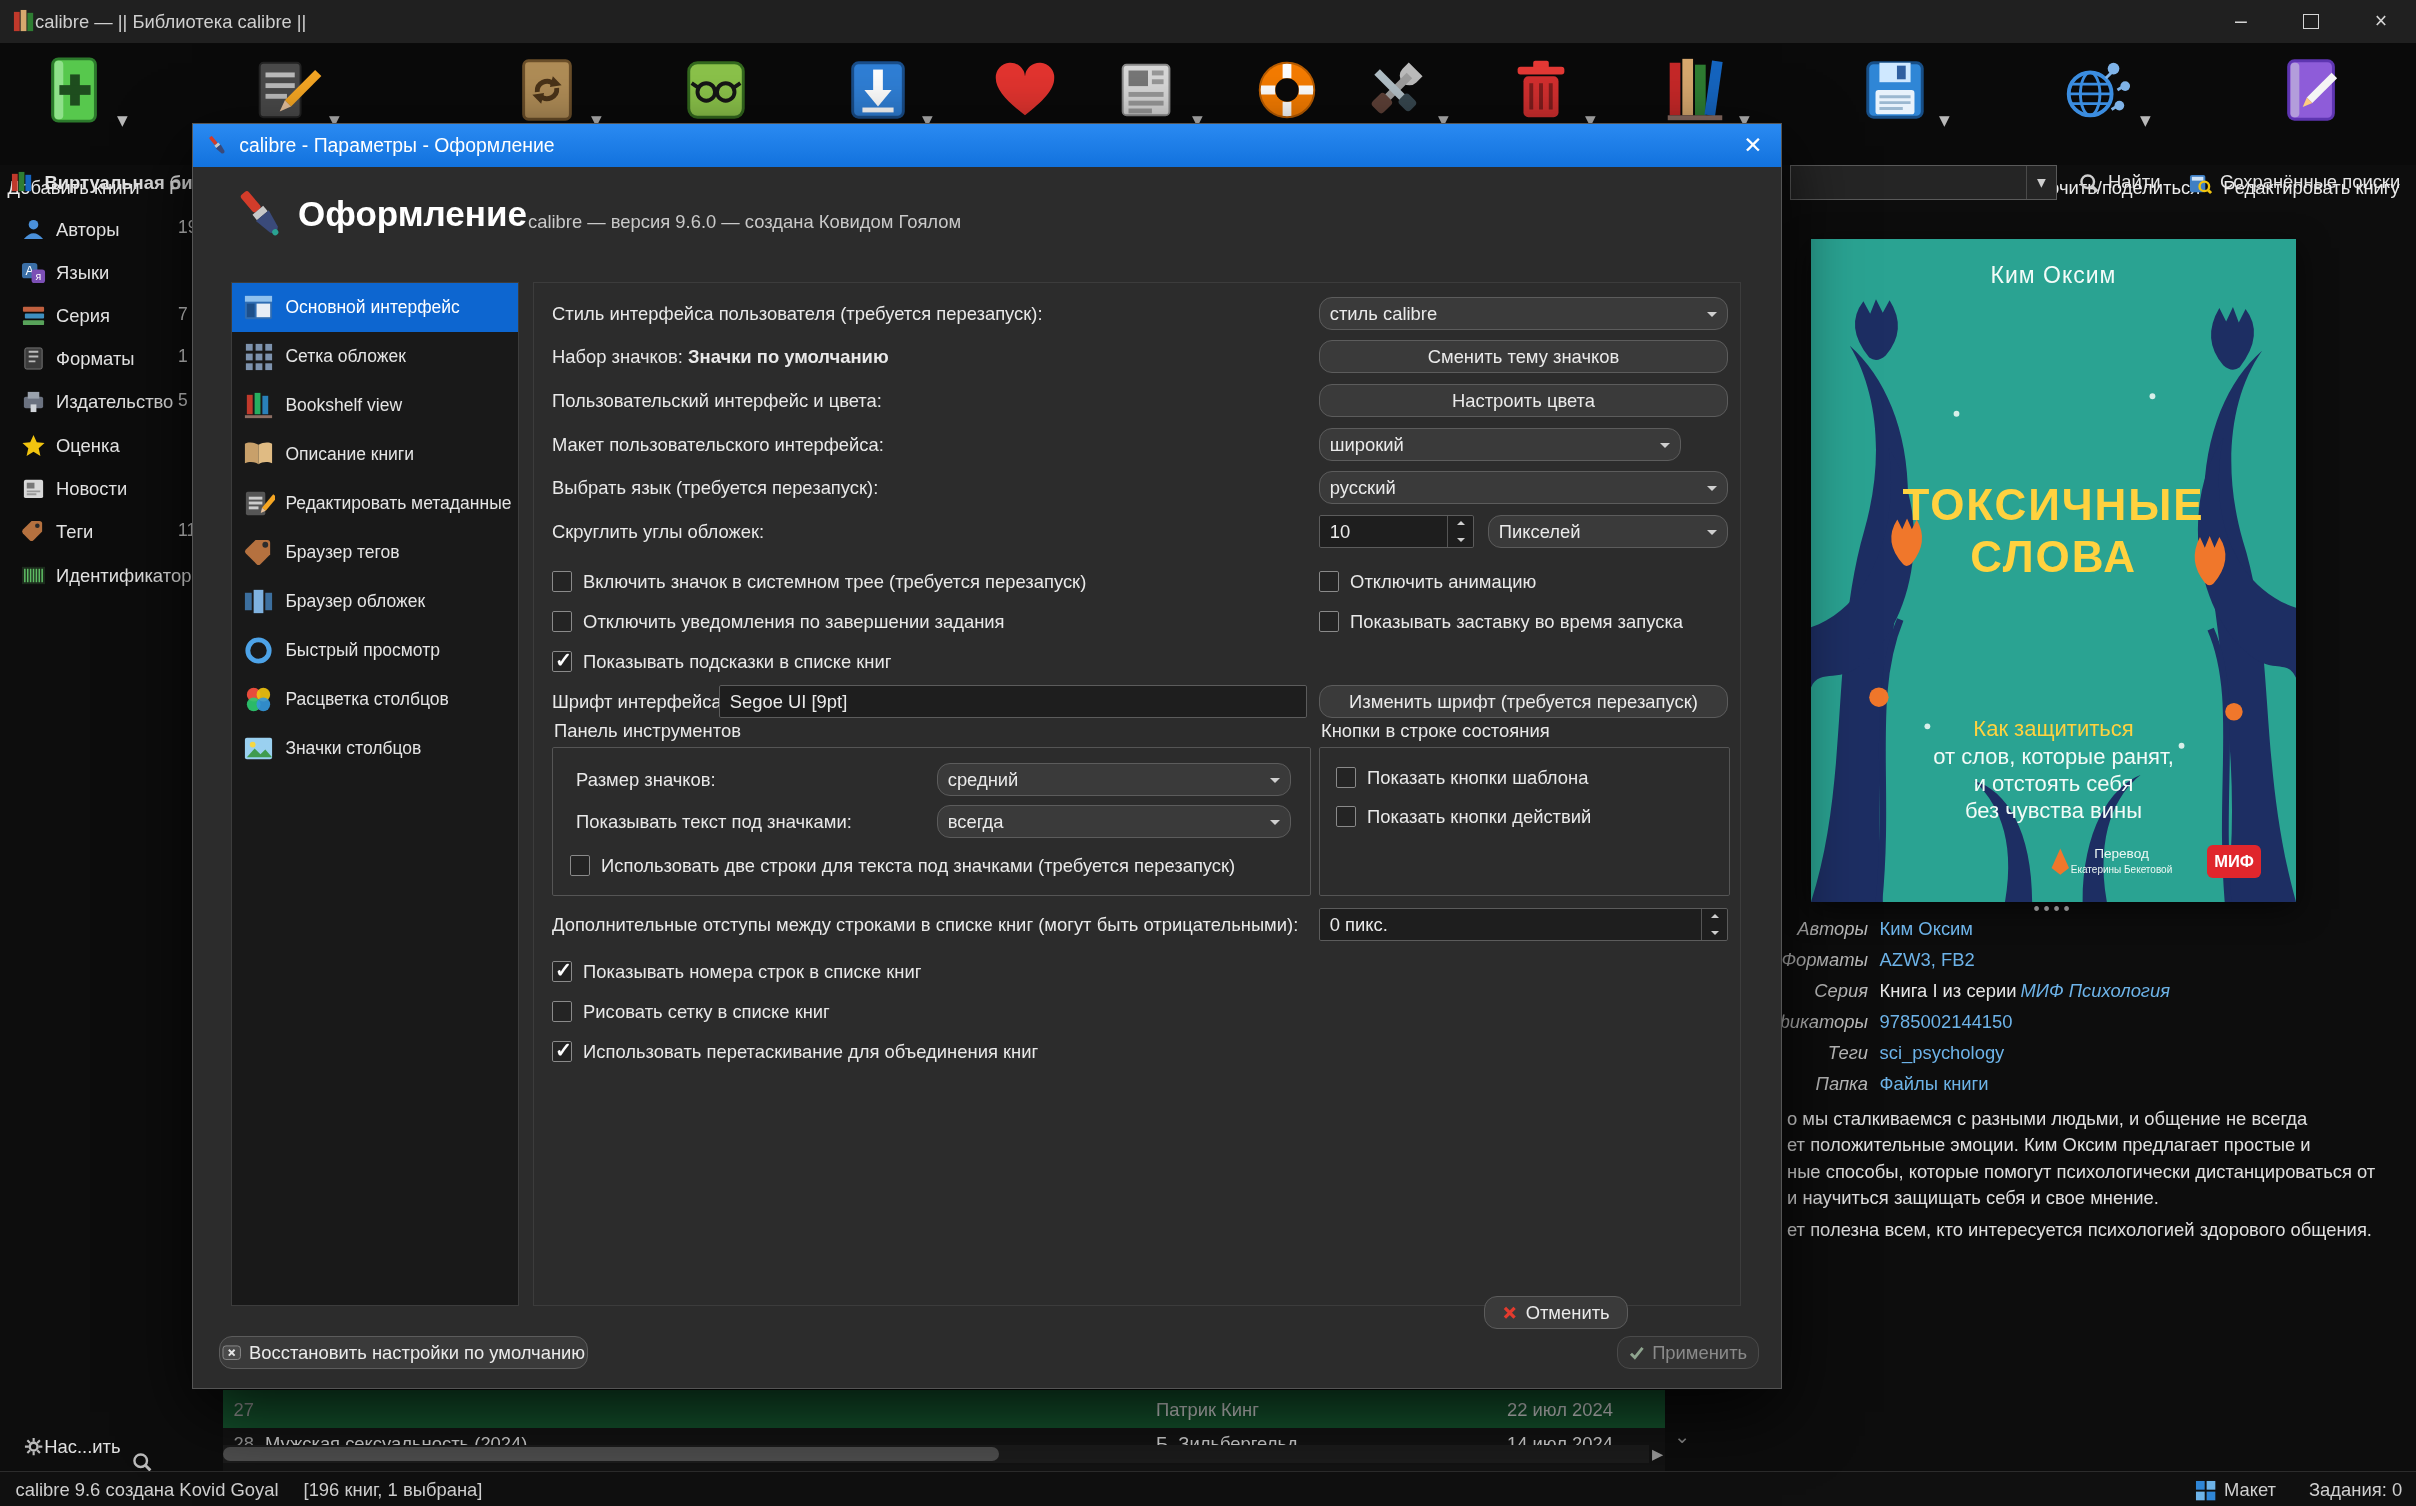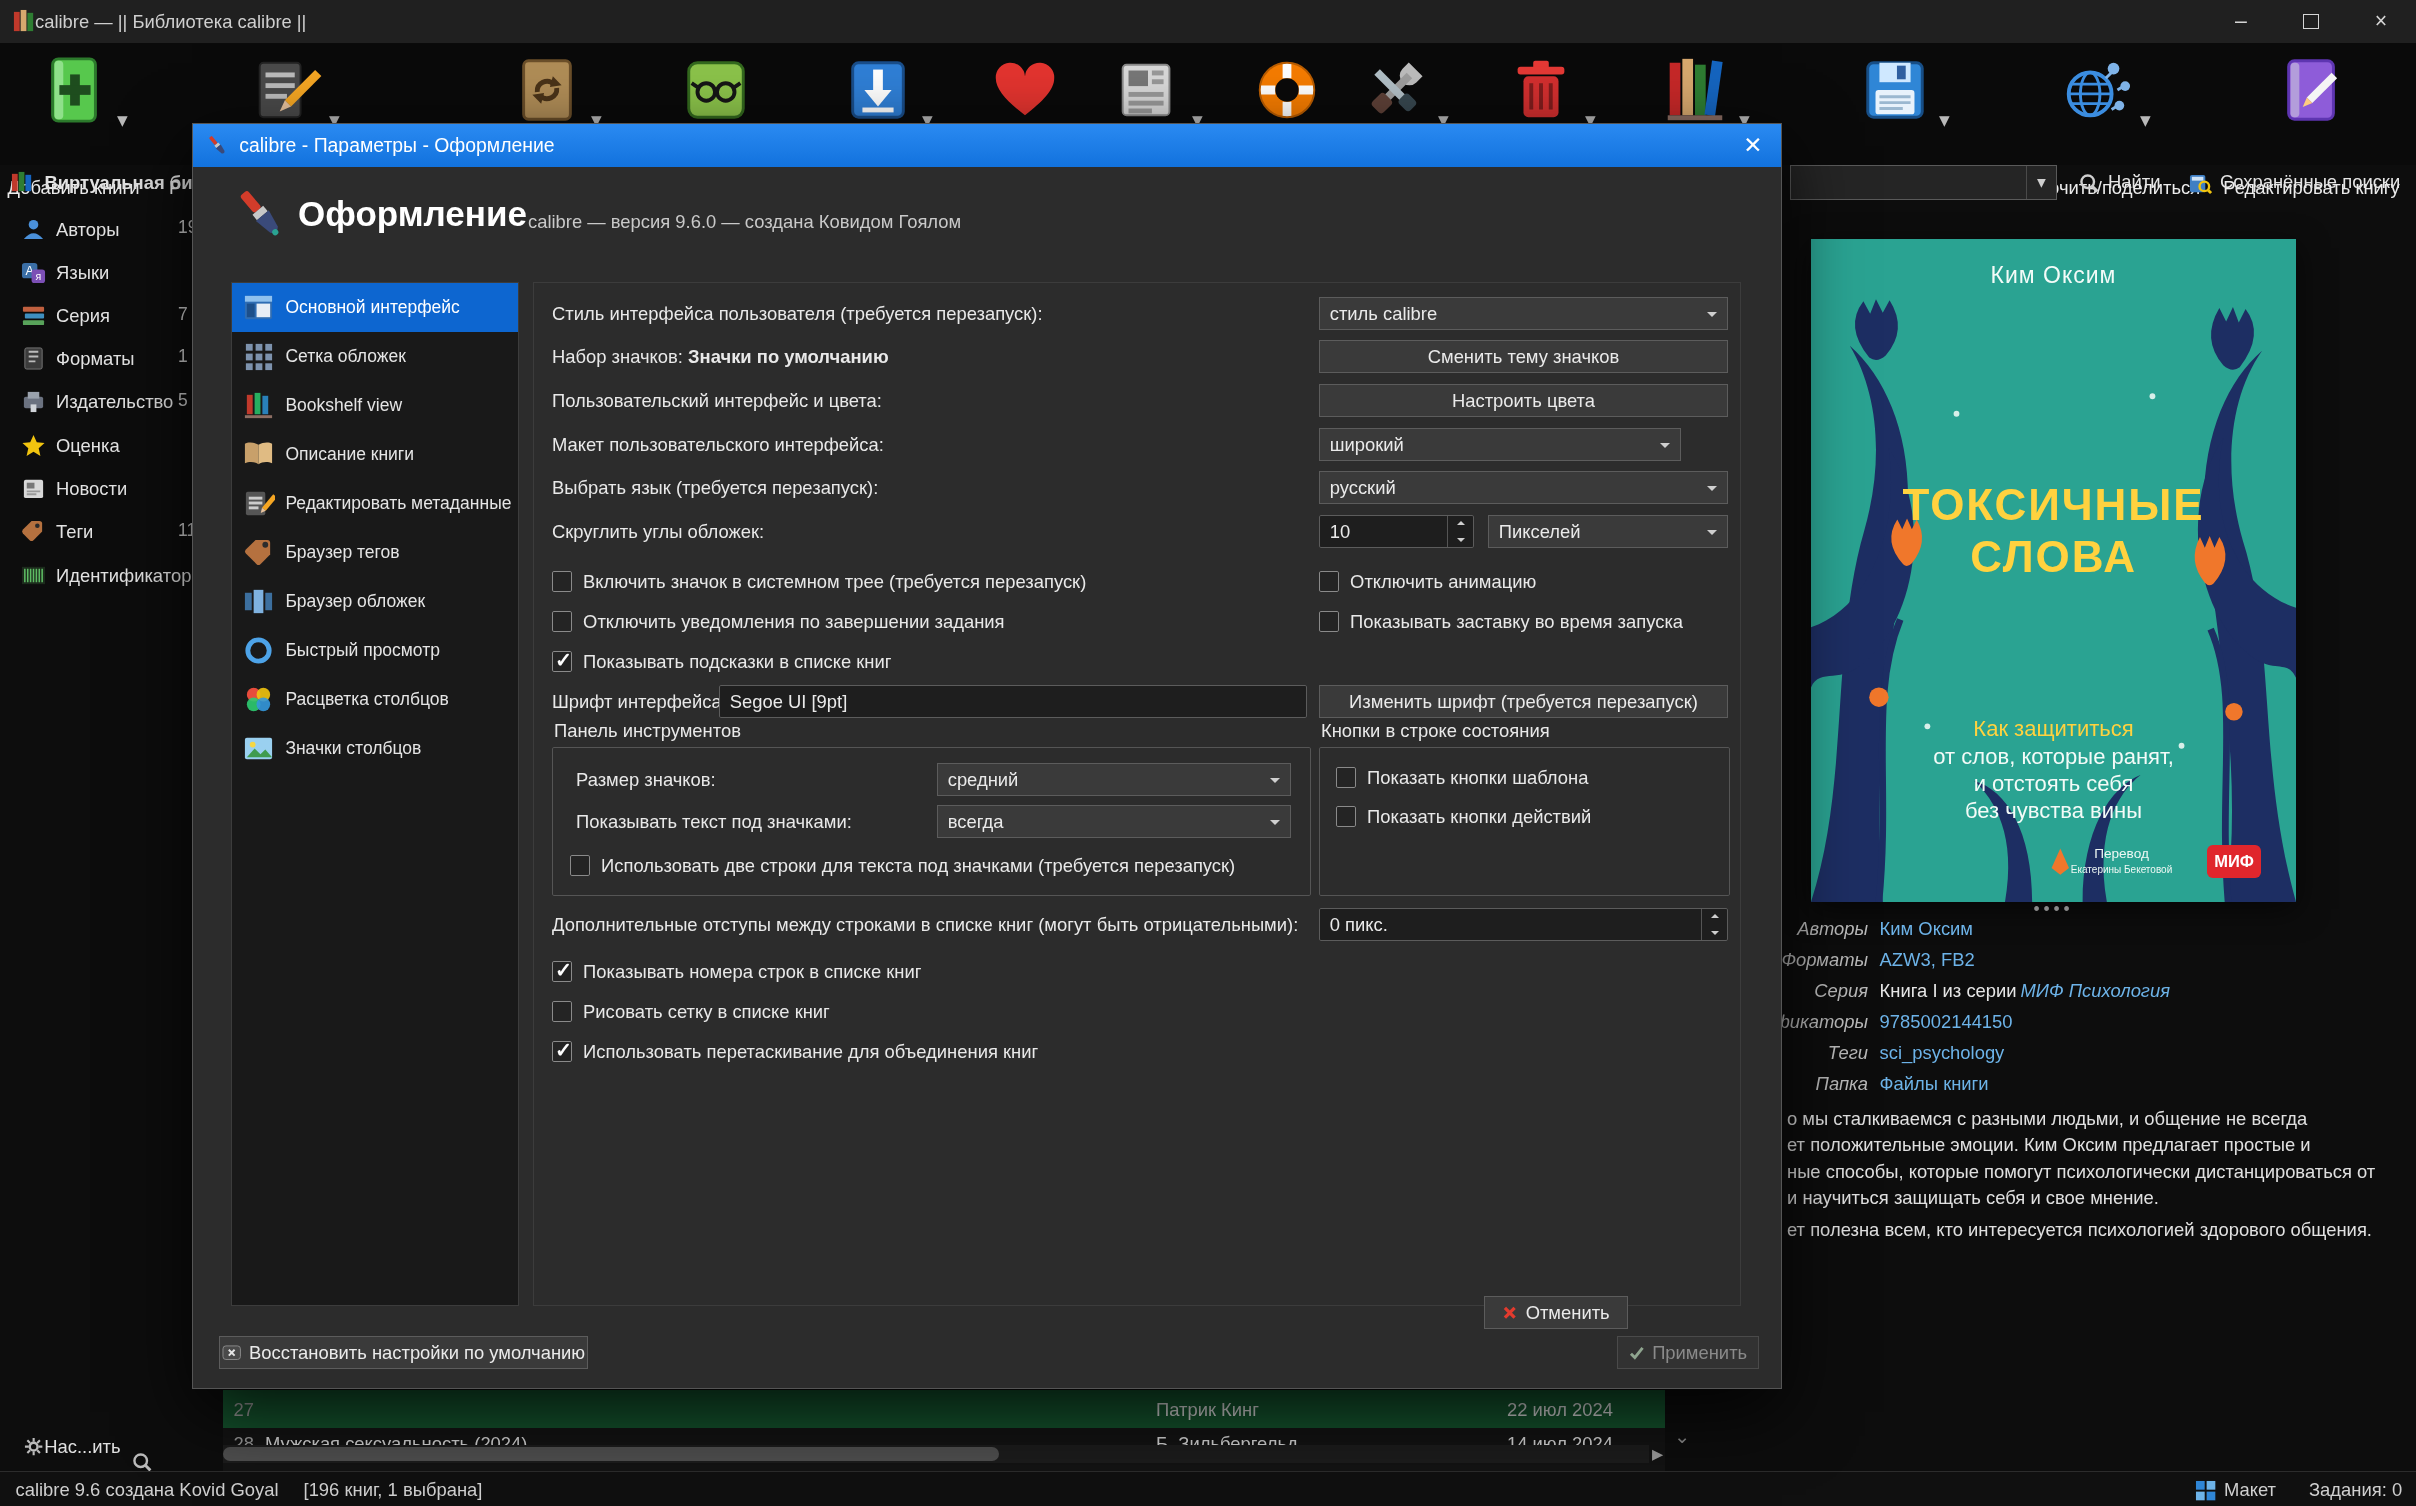--- a/index.html
+++ b/index.html
@@ -33,21 +33,21 @@
   .dlg-tb{position:absolute;left:0;top:0;width:100%;height:43px;background:linear-gradient(#2a8af2,#1272dd);display:flex;align-items:center;}
   .dlg-title{font-size:19.4px;color:#fff;margin-left:9.7px;}
   .dlg-close{position:absolute;right:0;top:0;width:56px;height:43px;display:flex;align-items:center;justify-content:center;color:#fff;font-size:23px;}
   .dlg-h1{position:absolute;left:105px;top:70px;font-size:35px;font-weight:bold;color:#fff;}
   .dlg-sub{position:absolute;left:335px;top:87px;font-size:18.4px;color:#c9c9c9;}
   .nav-list{position:absolute;left:38px;top:158px;width:288px;height:1024px;background:#191919;border:1px solid #3c3c3c;box-sizing:border-box;}
   .nav-item{height:49px;display:flex;align-items:center;gap:10.7px;padding-left:9.7px;font-size:17.5px;color:#e5e5e5;white-space:nowrap;overflow:hidden;}
   .nav-item.on{background:#0d66d0;color:#fff;}
   .settings{position:absolute;left:340px;top:158px;width:1208px;height:1024px;border:1px solid #3c3c3c;box-sizing:border-box;}
   .dlabel{position:absolute;font-size:18.4px;color:#e9e9e9;line-height:33px;white-space:nowrap;}
-  .sel,.pbtn{position:absolute;height:33px;background:#3a3a3a;border:1px solid #5c5c5c;border-radius:0;
+  .sel,.pbtn{position:absolute;height:33px;background:#3a3a3a;border:1px solid #5c5c5c;border-radius:13px;
        box-sizing:border-box;font-size:18.4px;color:#eaeaea;display:flex;align-items:center;}
   .sel{padding:0 33px 0 9.7px;}
   .sel::after{content:"";position:absolute;right:9.7px;top:13.6px;border:5.8px solid transparent;border-top-color:#cfcfcf;}
   .pbtn{justify-content:center;gap:7.8px;}
   .tfield{position:absolute;height:33px;background:#1e1e1e;border:1px solid #5c5c5c;border-radius:1.9px;box-sizing:border-box;
        font-size:18.4px;color:#eaeaea;display:flex;align-items:center;padding:0 9.7px;}
   .spinbox{position:absolute;height:33px;background:#1e1e1e;border:1px solid #5c5c5c;border-radius:1.9px;box-sizing:border-box;
        font-size:18.4px;color:#eaeaea;display:flex;align-items:center;padding:0 33px 0 9.7px;}
   .spin-btns{position:absolute;right:0;top:0;width:25px;height:31px;border-left:1px solid #555;display:flex;flex-direction:column;}
   .spin-btns i{flex:1;display:flex;align-items:center;justify-content:center;}

